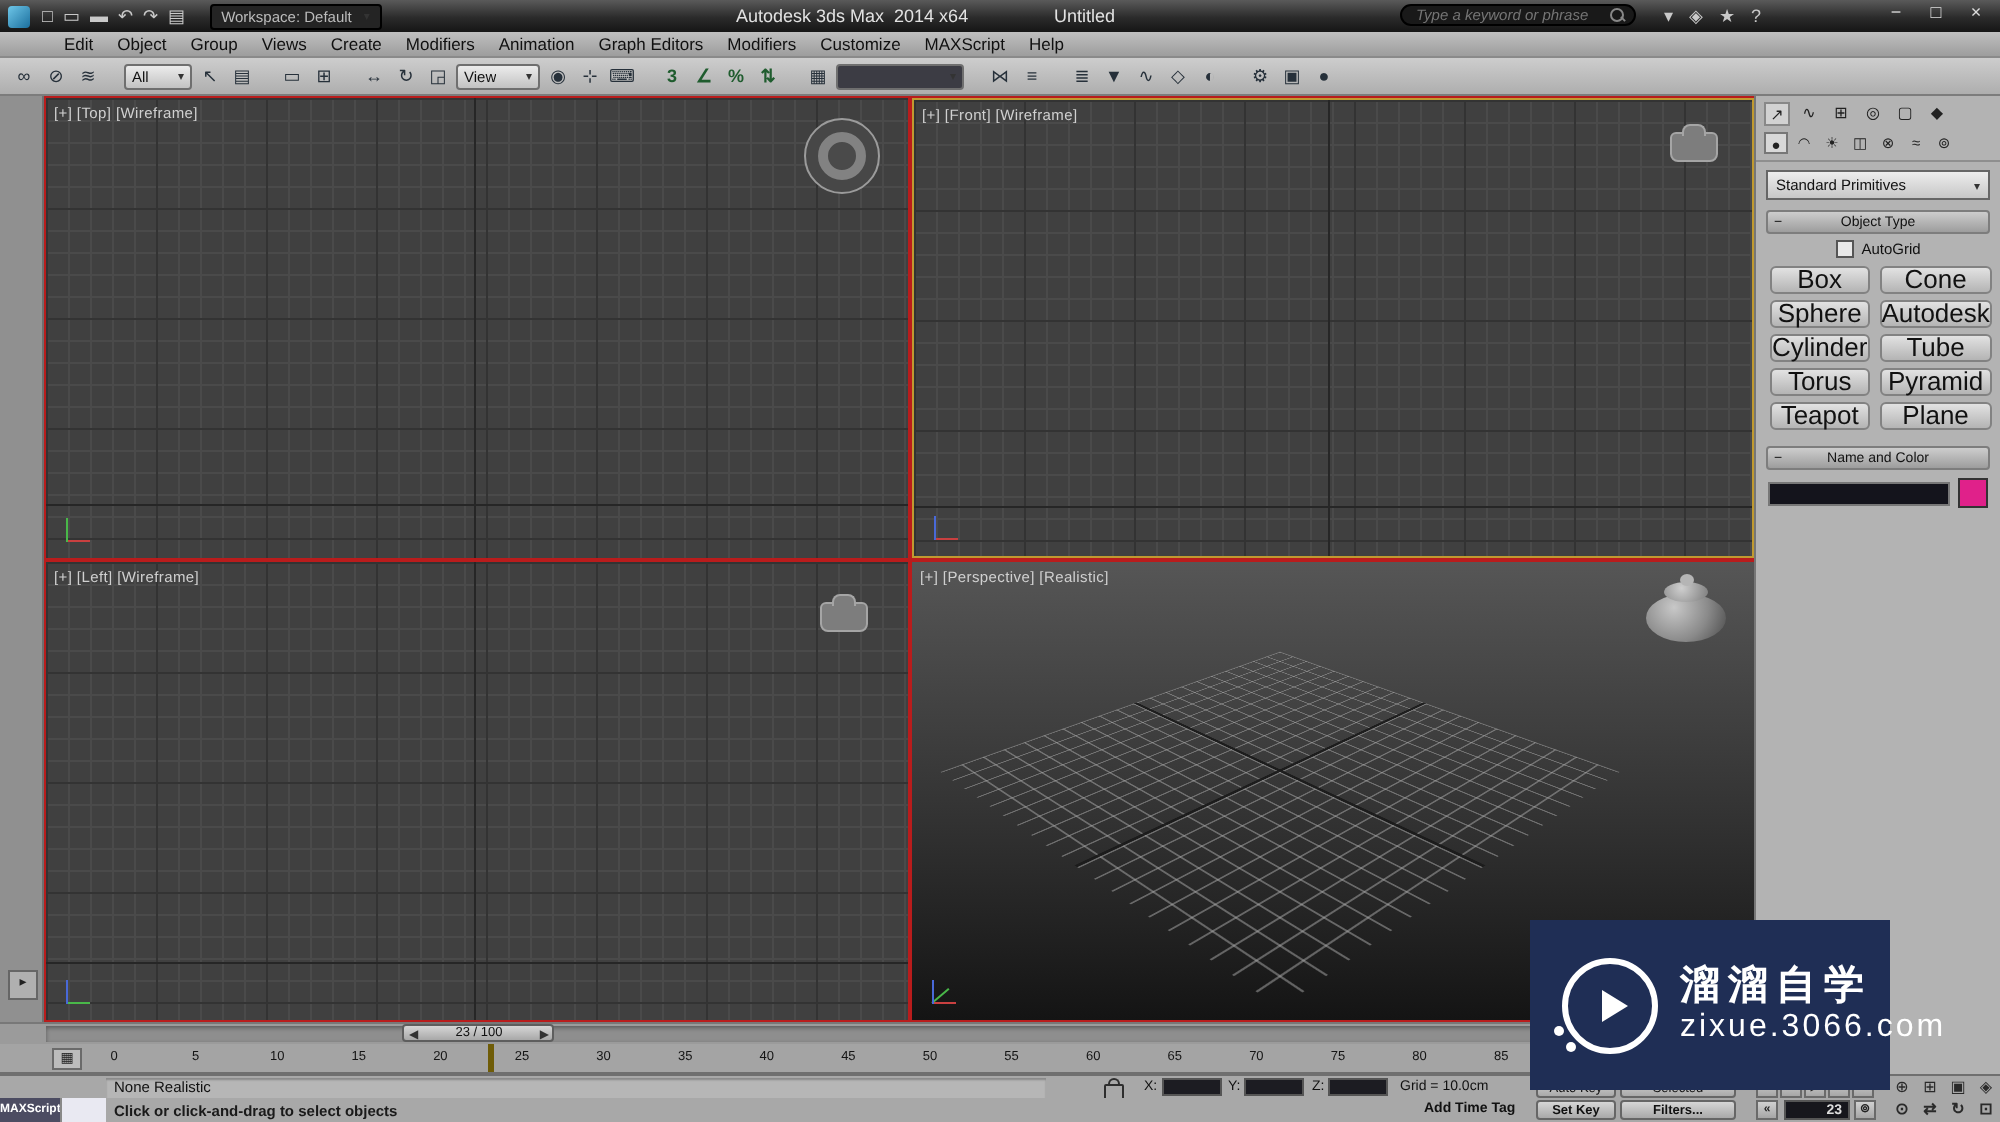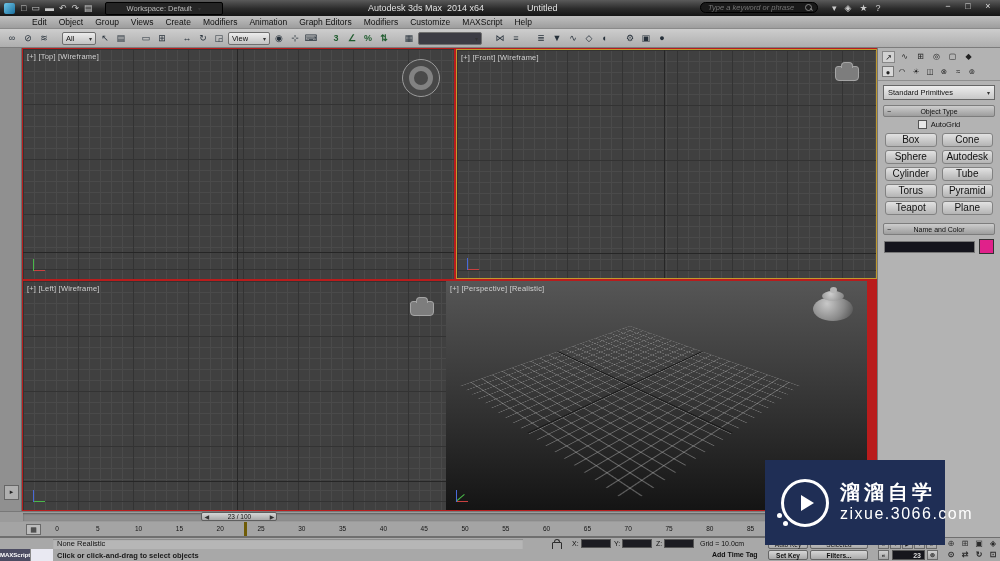--- a/index.html
+++ b/index.html
@@ -8,21 +8,21 @@
   #app{position:absolute;left:0;top:0;width:1000px;height:561px;}
 
   
   #titlebar{position:absolute;left:0;top:0;width:1000px;height:16px;
     background:linear-gradient(#5a5a5a,#2b2b2b 55%,#151515);display:flex;align-items:center;z-index:10;}
   #app-logo{width:11px;height:11px;margin:0 6px 0 4px;border-radius:2px;
     background:linear-gradient(135deg,#6ec6e8,#1b6f9e);flex-shrink:0;}
   #quick-toolbar{display:flex;gap:5px;margin-right:12px;}
   .qicon{font-size:9px;color:#c9c9c9;line-height:16px;}
   #workspace{height:11px;background:#242424;border:1px solid #000;border-radius:2px;color:#bbb;
-    font-size:7.5px;display:flex;align-items:center;gap:6px;padding:0 21px;}
+    font-size:7.5px;display:flex;align-items:center;gap:6px;padding:0 5px;}
   #app-title{position:absolute;left:368px;top:3px;font-size:9px;color:#e2e2e2;white-space:pre;}
   #doc-title{position:absolute;left:527px;top:3px;font-size:9px;color:#e2e2e2;}
   #search-box{position:absolute;left:700px;top:2px;width:118px;height:11px;background:#191919;
     border:1px solid #000;border-radius:6px;display:flex;align-items:center;padding:0 5px;box-sizing:border-box;}
   #search-input{flex:1;background:transparent;border:none;outline:none;color:#999;font-size:7.5px;
     font-style:italic;font-family:inherit;min-width:0;}
   .mag{width:5px;height:5px;border:1px solid #888;border-radius:50%;position:relative;flex-shrink:0;}
   .mag::after{content:'';position:absolute;left:4px;top:4px;width:3px;height:1px;background:#888;transform:rotate(45deg);}
   #tb-right{position:absolute;left:832px;top:0;height:16px;display:flex;align-items:center;gap:8px;}
   #win-controls{position:absolute;right:2px;top:0;height:16px;display:flex;}
@@ -55,21 +55,21 @@
   .vp{position:absolute;overflow:hidden;}
   .vp-ortho{background-color:#404040;background-image:
     linear-gradient(to right,#333 1px,transparent 1px),
     linear-gradient(to bottom,#333 1px,transparent 1px),
     linear-gradient(to right,#4a4a4a 1px,transparent 1px),
     linear-gradient(to bottom,#4a4a4a 1px,transparent 1px);
     background-size:55px 55px,55px 55px,11px 11px,11px 11px;}
   #vp-top{left:1px;top:1px;width:431px;height:230px;}
   #vp-front{left:434px;top:1px;width:421px;height:230px;border:1px solid #c09a30;box-sizing:border-box;}
   #vp-left{left:1px;top:233px;width:431px;height:229px;}
-  #vp-persp{left:424px;top:233px;width:421px;height:229px;
+  #vp-persp{left:434px;top:233px;width:421px;height:229px;
     background:linear-gradient(#565656,#333 55%,#141414);}
   .vp-label{position:absolute;left:4px;top:3px;font-size:7.5px;color:#d0d0d0;z-index:3;letter-spacing:.2px;}
   .axis-v{position:absolute;top:0;bottom:0;width:1px;background:#262626;}
   .axis-h{position:absolute;left:0;right:0;height:1px;background:#262626;}
   .tripod{position:absolute;left:10px;bottom:8px;width:16px;height:16px;z-index:3;}
   .tx{position:absolute;left:0;bottom:0;width:12px;height:1px;background:#c94040;}
   .tyv{position:absolute;left:0;bottom:0;width:1px;height:12px;background:#49b849;}
   .tyh{position:absolute;left:0;bottom:0;width:12px;height:1px;background:#49b849;}
   .tzv{position:absolute;left:0;bottom:0;width:1px;height:12px;background:#4969d8;}
   .tyd{position:absolute;left:0;bottom:0;width:11px;height:1px;background:#49b849;
@@ -108,21 +108,21 @@
   #cmd-dropdown{margin:4px 5px;height:13px;background:linear-gradient(#ededed,#c7c7c7);border:1px solid #666;
     display:flex;align-items:center;justify-content:space-between;padding:0 4px;font-size:7.5px;color:#111;}
   .rollout-header{margin:5px 5px 0;height:10px;background:linear-gradient(#cdcdcd,#9d9d9d);border:1px solid #7d7d7d;
     border-radius:2px;display:flex;align-items:center;justify-content:center;font-size:7px;color:#101010;position:relative;}
   .roll-minus{position:absolute;left:3px;font-size:7px;}
   #autogrid-row{display:flex;align-items:center;justify-content:center;gap:4px;padding:3px 0 1px;}
   .checkbox{width:7px;height:7px;background:#e8e8e8;border:1px solid #555;}
   #autogrid-label{font-size:7.5px;color:#111;}
   #prim-grid{display:grid;grid-template-columns:1fr 1fr;gap:3px 5px;padding:3px 7px;}
   .prim-btn{height:12px;background:linear-gradient(#e2e2e2,#b4b4b4);border:1px solid #828282;border-radius:3px;
-    font-size:10px;color:#111;text-align:center;line-height:12px;}
+    font-size:13px;color:#111;text-align:center;line-height:12px;}
   #name-color-row{display:flex;gap:4px;padding:4px 6px;align-items:center;}
   #obj-name{flex:1;height:12px;background:#14141c;border:1px solid #777;color:#ddd;font-size:7.5px;
     padding:0 3px;font-family:inherit;box-sizing:border-box;min-width:0;}
   #color-swatch{width:13px;height:13px;border:1px solid #333;flex-shrink:0;}
 
   
   #timeslider{position:absolute;left:0;top:511px;width:877px;height:11px;background:#9b9b9b;
     border-top:1px solid #787878;box-sizing:border-box;}
   #ts-track{position:absolute;left:23px;top:1px;right:2px;bottom:1px;background:#8e8e8e;
     box-shadow:inset 0 1px 2px rgba(0,0,0,.35);}

